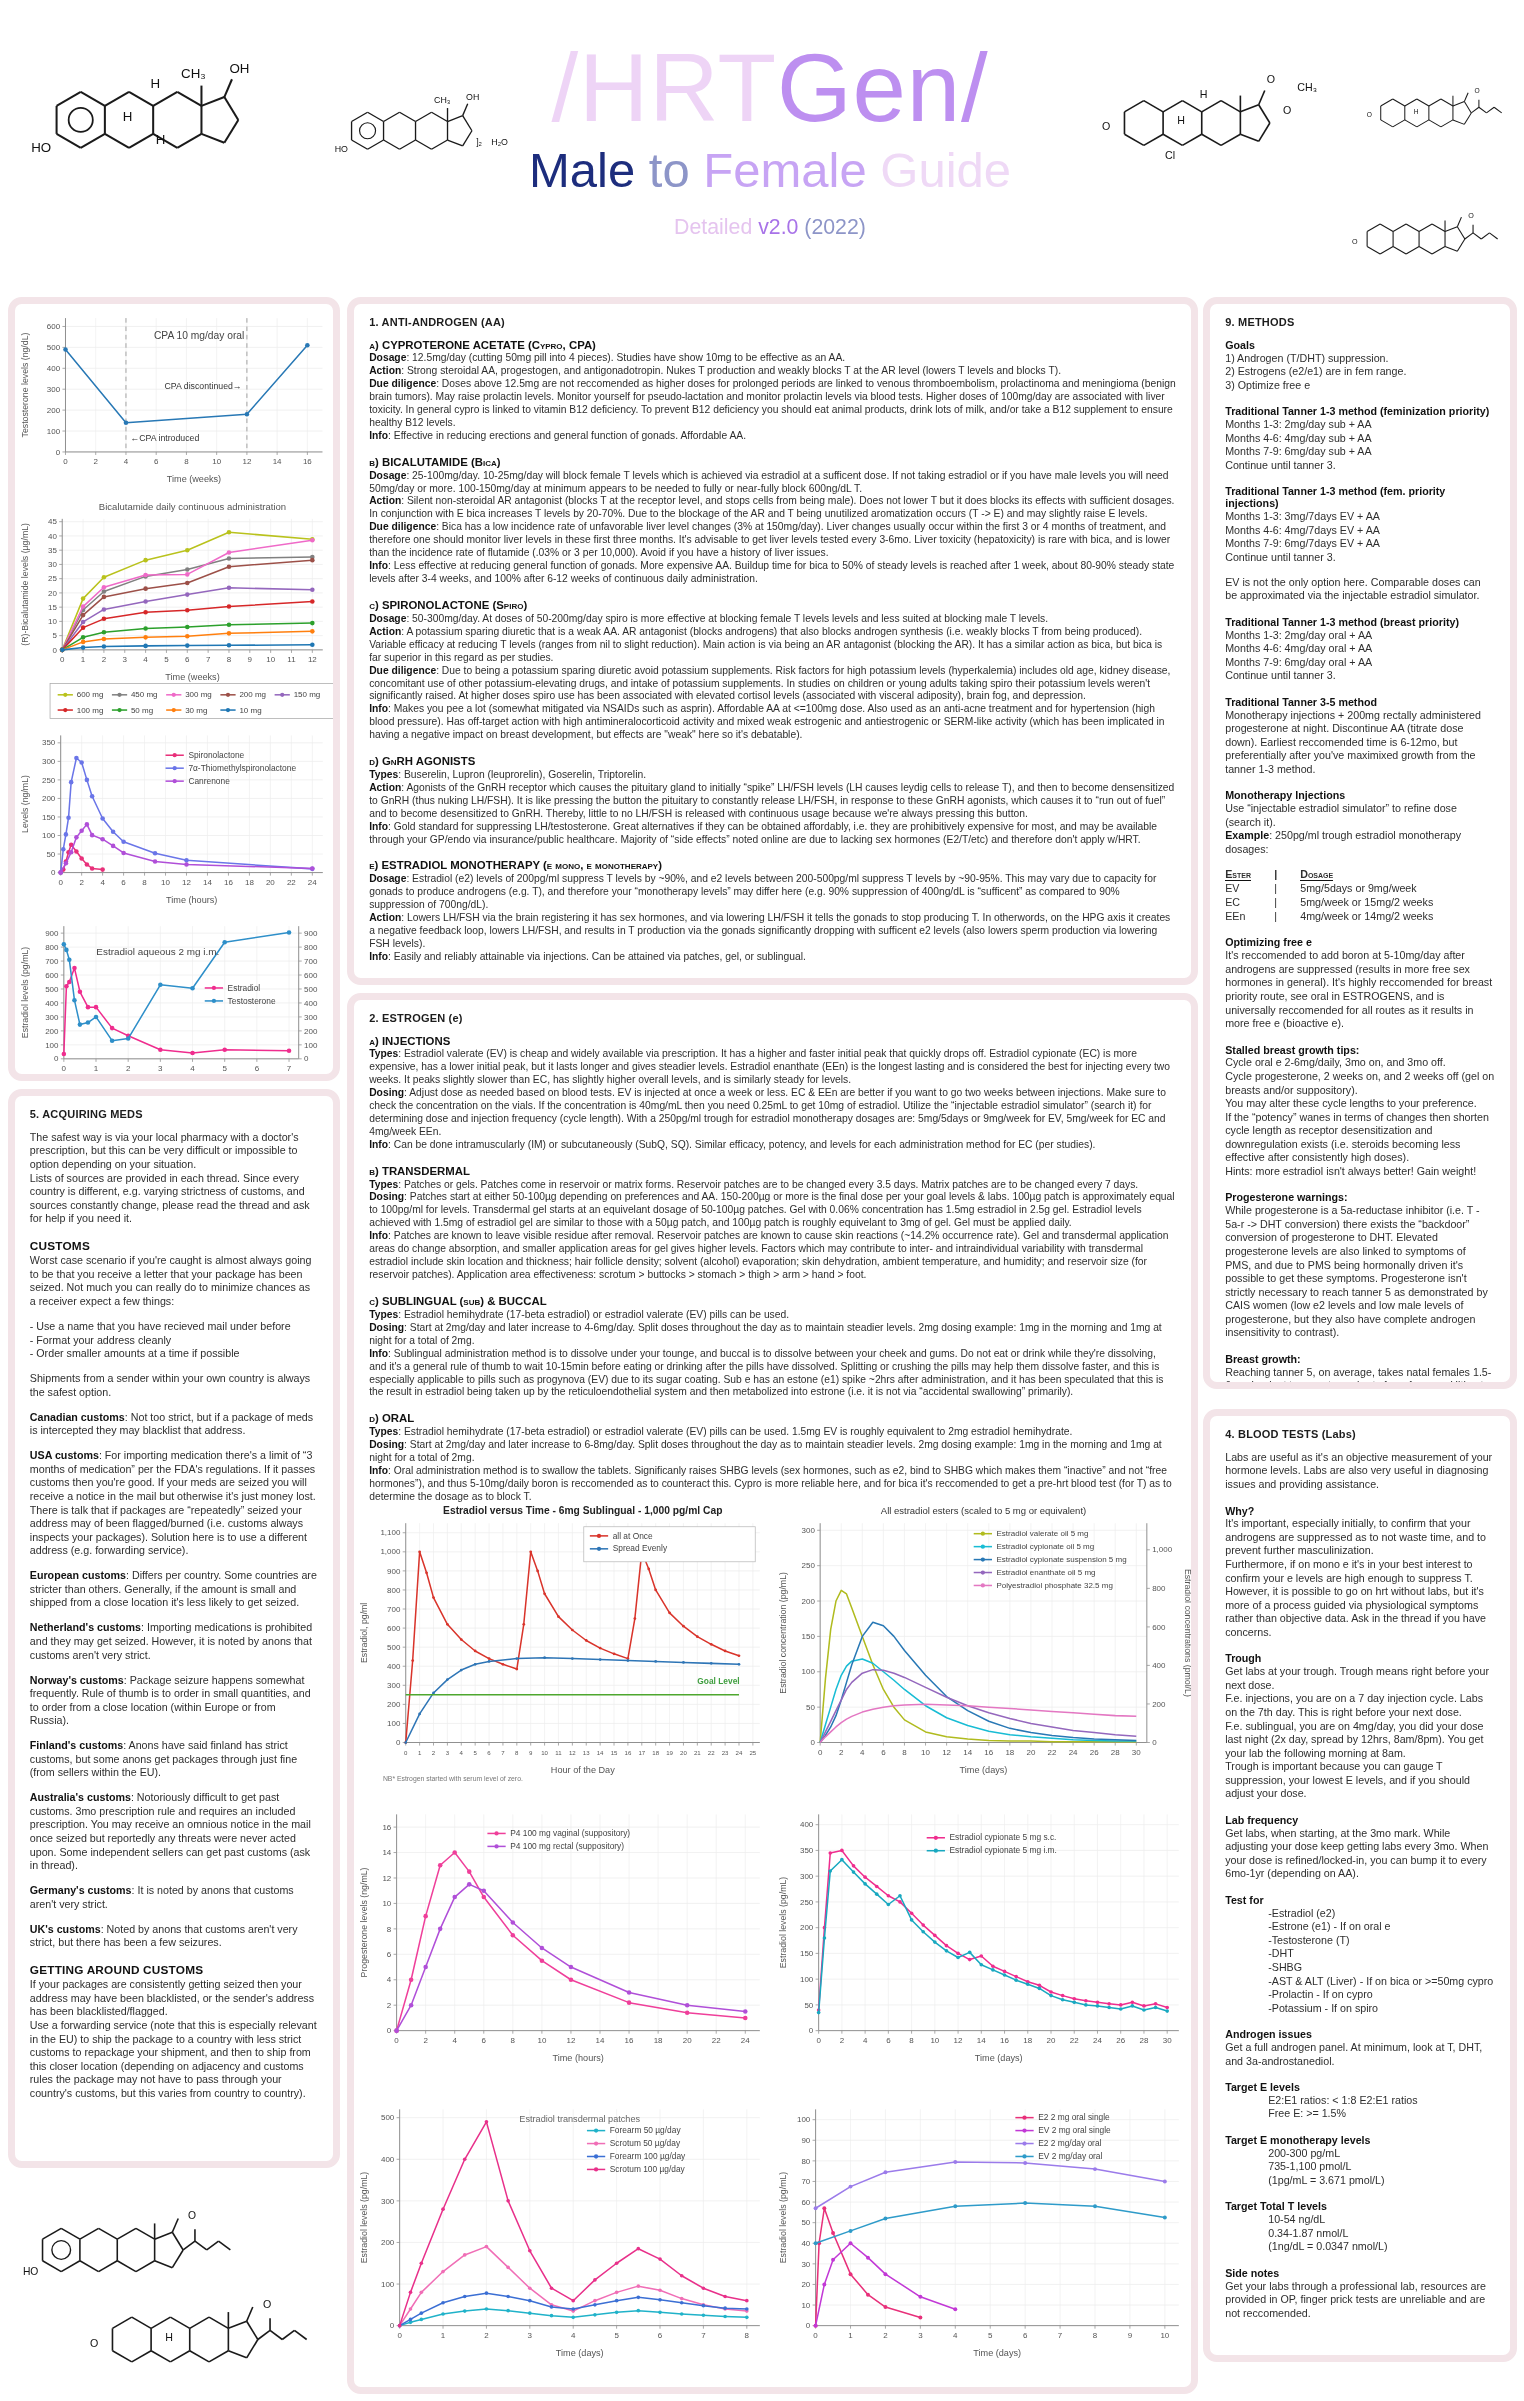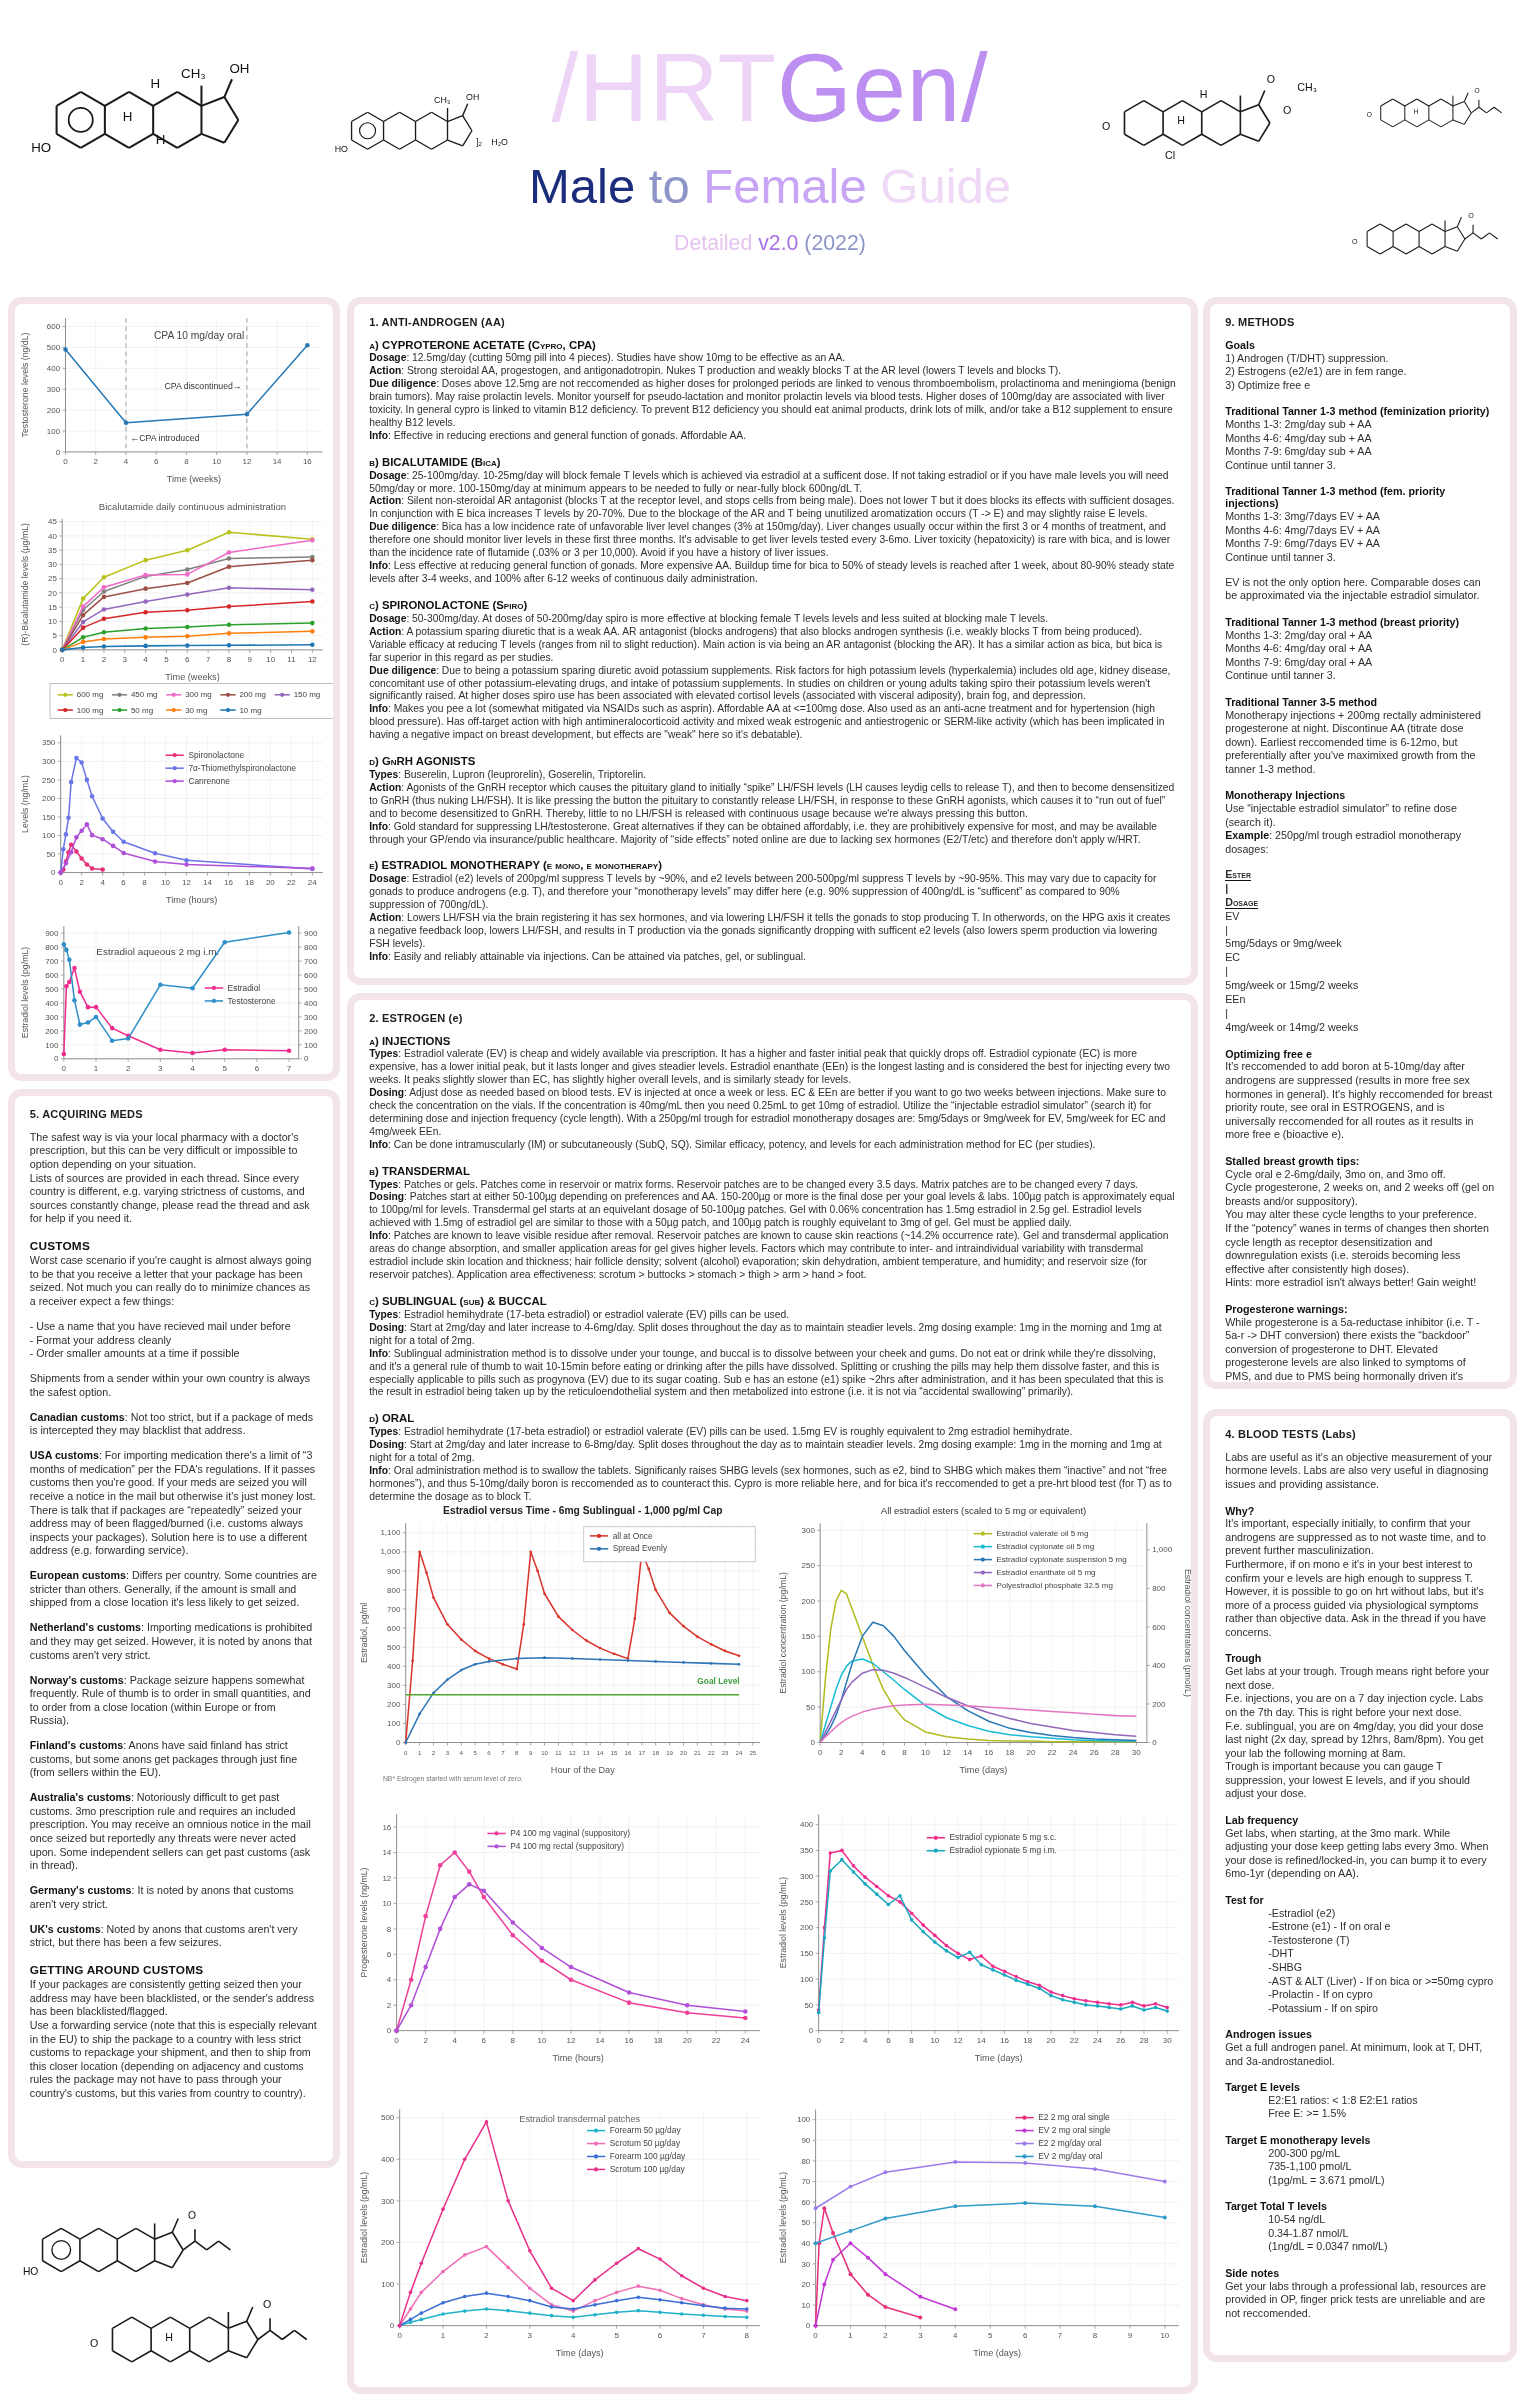--- a/index.html
+++ b/index.html
@@ -7,31 +7,31 @@
   .panel{position:absolute;background:#fff;border:7.6px solid #f3e4e8;border-radius:13.7px;box-sizing:border-box;padding:12.2px 15.2px;overflow:hidden;}
   .sec-title{font-size:11px;font-weight:bold;color:#1c1c1c;margin:0 0 10.7px 0;letter-spacing:0.2px;}
   .sec-body .ln{font-size:10.3px;line-height:1.26;margin:0;}
   .fs-side .sec-body .ln{font-size:10.7px;line-height:1.27;}
   .sec-body .ln b{color:#111;}
   .sec-body .sub{font-weight:bold;font-size:11.4px;font-variant:small-caps;margin:1.5px 0 1.5px 0;color:#111;}
   .sec-body .h{font-weight:bold;font-size:10.7px;margin:1.5px 0 0.8px 0;color:#111;}
   .sec-body .h2{font-weight:bold;font-size:11.8px;margin:1.5px 0 1.5px 0;color:#111;letter-spacing:0.2px;}
   .sec-body .gap{height:11.4px;}
   .sec-body .ind{padding-left:43px;}
-  .trow{display:flex;font-size:10.7px;line-height:1.3;flex-direction:column;}
+  .trow{display:flex;font-size:10.7px;line-height:1.3;}
   .trow .c1{width:49px;}
   .trow .cd{width:26px;}
   .trow.thead{font-variant:small-caps;font-weight:bold;}
   .trow.thead .c1 span,.trow.thead .c2 span{border-bottom:1.1px solid #111;}
   .chart-host{position:absolute;}
   .title-wrap{position:absolute;left:427px;top:38px;width:686px;text-align:center;}
   .big-title{font-size:96px;line-height:1.05;letter-spacing:0.8px;}
   .big-title .t1{color:#eed4f6;}
   .big-title .t2{color:#bd8ff0;}
-  .subtitle{font-size:49px;margin-top:19px;}
+  .subtitle{font-size:49px;margin-top:3px;}
   .subtitle .m{color:#1d2d7d;} .subtitle .o{color:#8d95c8;} .subtitle .f{color:#c7a4f4;} .subtitle .g{color:#efd9f6;}
   .version{font-size:21.3px;margin-top:17px;text-align:center;}
   .version .d{color:#e5c4ef;} .version .v{color:#a873e8;} .version .y{color:#8d95c8;}
   .struct{position:absolute;}
   .struct svg{width:100%;height:100%;}
 </style>
 </head>
 <body>
 
 <div class="page">

